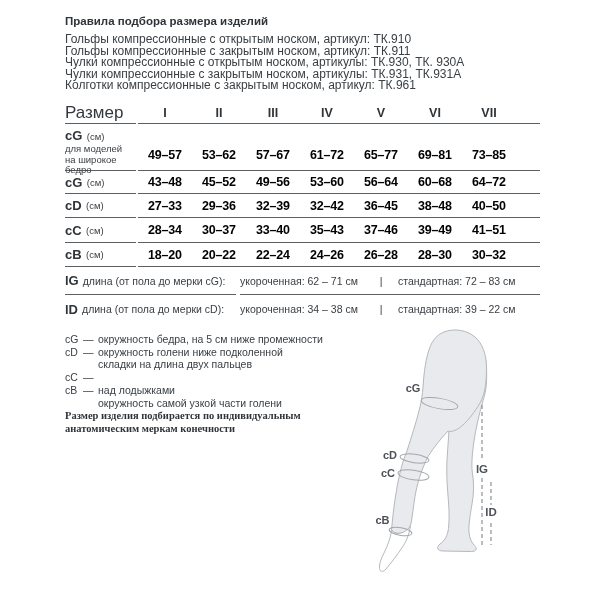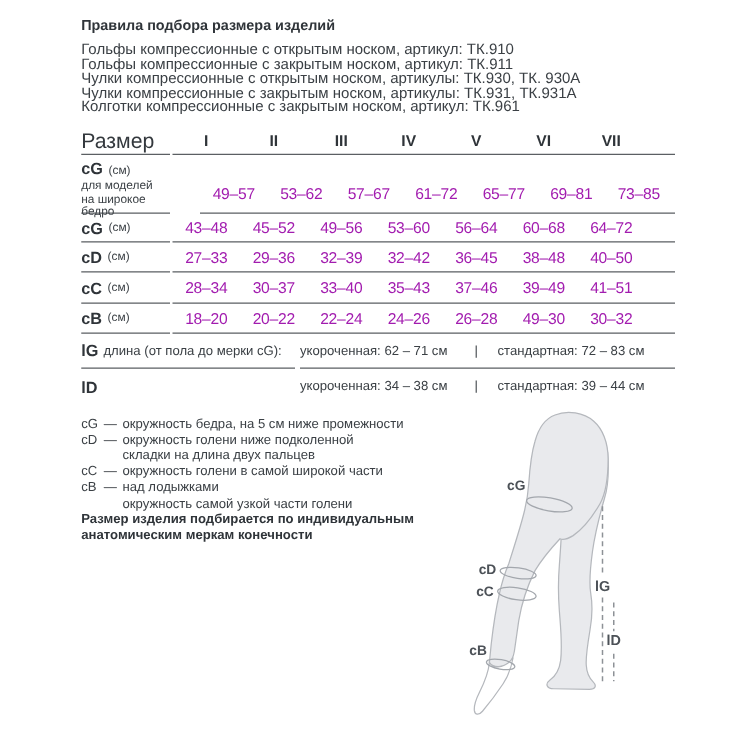--- a/index.html
+++ b/index.html
@@ -15,22 +15,22 @@
   
   .size-table { position:absolute; left:65px; top:102px; width:475px; }
   .t-row { display:flex; }
   .t-label { width:71px; margin-right:2px; border-bottom:1px solid #5b5f63; }
   .t-label.v-center { display:flex; align-items:center; }
   .t-values { flex:1; border-bottom:1px solid #5b5f63; }
   .t-grid { display:grid; grid-template-columns:repeat(7,54px); align-items:center; justify-items:center; }
   .t-head { height:22px; }
   .t-head .t-label { display:flex; align-items:center; font-size:17px; color:#33383d; }
   .t-colh { font-weight:bold; font-size:12.5px; color:#2f3439; }
-  .t-cell { font-weight:normal; font-size:12.5px; color:#a21caf; letter-spacing:-0.2px; white-space:nowrap; }
-  .t-tall { height:47px;gap:22px; }
+  .t-cell { font-weight:bold; font-size:12.5px; color:#000000; letter-spacing:-0.2px; white-space:nowrap; }
+  .t-tall { height:47px; }
   .t-tall .t-grid { align-items:end; }
   .t-tall .t-cell { padding-bottom:8px; }
   .t-tall .t-label { padding-top:2px; }
   .h23 { height:23px; } .h24 { height:24px; } .h25 { height:25px; }
   .code { font-weight:bold; font-size:13px; color:#2f3439; }
   .unit { font-size:9.5px; color:#3b4045; }
   .code-line { white-space:nowrap; }
   .note-line { font-size:9.5px; line-height:10.6px; white-space:nowrap; }
 
   
@@ -43,21 +43,21 @@
   .len-short { width:132px; }
   .len-div { width:18px; text-align:center; margin-right:8px; }
 
   
   .defs { position:absolute; left:65px; top:333px; font-size:10.5px; line-height:12.7px; }
   .def-row { display:flex; }
   .def-code { width:18px; }
   .def-dash { width:15px; }
   .def-lines div { white-space:nowrap; }
   .note { position:absolute; left:65px; top:409px; font-size:10.5px; font-weight:bold; line-height:13px; color:#2f3439; }
-  .note div { white-space:nowrap; }
+  .note div { white-space:nowrap;font-family:Liberation Serif, serif; }
 
   
   .figure { position:absolute; left:370px; top:325px; width:200px; height:250px; }
   .figure text { font-family:"Liberation Sans", sans-serif; font-weight:bold; font-size:11px; fill:#4c5157; }
   .figure text.len { font-size:11.5px; }
 </style>
 </head>
 <body>
 
 <div class="page">
@@ -155,46 +155,47 @@
     <div class="t-row h24">
       <div class="t-label v-center code-line">
         <span class="code">cB</span>&nbsp;<span class="unit">(см)</span>
       </div>
       <div class="t-values t-grid">
         <div class="t-cell">18–20</div>
         <div class="t-cell">20–22</div>
         <div class="t-cell">22–24</div>
         <div class="t-cell">24–26</div>
         <div class="t-cell">26–28</div>
-        <div class="t-cell">49–30</div>
+        <div class="t-cell">28–30</div>
         <div class="t-cell">30–32</div>
       </div>
     </div>
   </div>
 
   <div class="len-rows">
     <div class="len-row first">
       <div class="len-label">
         <span class="code">lG</span>
         <span>длина (от пола до мерки cG):</span>
       </div>
       <div class="len-vals">
         <span class="len-short">укороченная: 62 – 71 см</span>
         <span class="len-div">|</span>
         <span class="len-std">стандартная: 72 – 83 см</span>
       </div>
     </div>
     <div class="len-row">
       <div class="len-label">
         <span class="code">lD</span>
+        <span>длина (от пола до мерки cD):</span>
       </div>
       <div class="len-vals">
         <span class="len-short">укороченная: 34 – 38 см</span>
         <span class="len-div">|</span>
-        <span class="len-std">стандартная: 39 – 44 см</span>
+        <span class="len-std">стандартная: 39 – 22 см</span>
       </div>
     </div>
   </div>
 
   <div class="defs">
     <div class="def-row">
       <span class="def-code">cG</span>
       <span class="def-dash">—</span>
       <div class="def-lines">
         <div>окружность бедра, на 5 см ниже промежности</div>
@@ -204,23 +205,20 @@
       <span class="def-code">cD</span>
       <span class="def-dash">—</span>
       <div class="def-lines">
         <div>окружность голени ниже подколенной</div>
         <div>складки на длина двух пальцев</div>
       </div>
     </div>
     <div class="def-row">
       <span class="def-code">cC</span>
       <span class="def-dash">—</span>
-      <div class="def-lines">
-        <div>окружность голени в самой широкой части</div>
-      </div>
     </div>
     <div class="def-row">
       <span class="def-code">cB</span>
       <span class="def-dash">—</span>
       <div class="def-lines">
         <div>над лодыжками</div>
         <div>окружность самой узкой части голени</div>
       </div>
     </div>
   </div>

